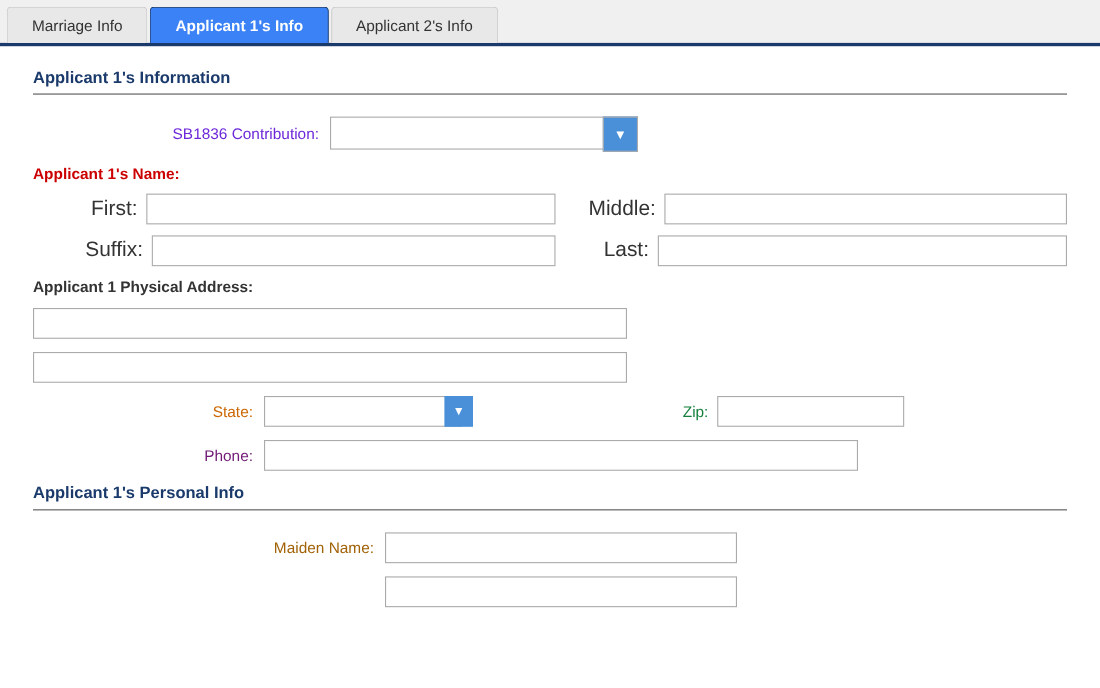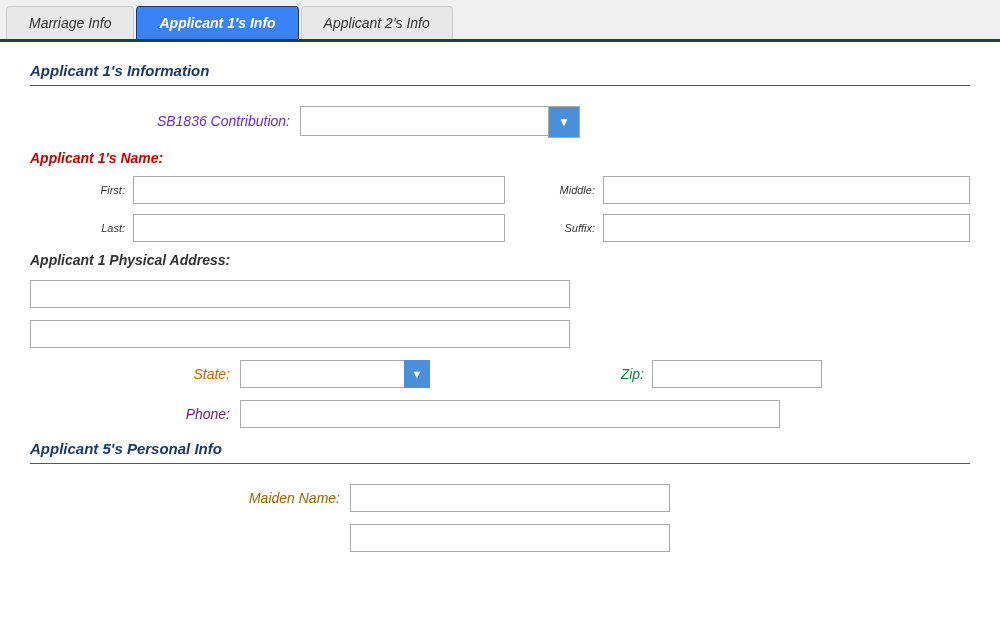--- a/index.html
+++ b/index.html
@@ -1,19 +1,18 @@
 <!DOCTYPE html>
 <html><head>
   <meta charset="utf-8">
   <style>
     * {
       box-sizing: border-box;
       margin: 0;
       padding: 0;
-      font-style: italic;
     }
 
     body {
       font-family: Arial, sans-serif;
       font-size: 14px;
       background: #fff;
       color: #333;
     }
 
     .page-container {
@@ -139,21 +138,21 @@
 
     .field-pair {
       display: flex;
       align-items: center;
     }
 
     .field-pair label {
       min-width: 60px;
       text-align: right;
       margin-right: 8px;
-      font-size: 11px;
+      font-size: 19px;
       color: #333;
     }
 
     .field-pair.left label {
       min-width: 55px;
     }
 
     .field-pair input {
       height: 28px;
       border: 1px solid #aaa;
@@ -333,26 +332,26 @@
 
     <div class="name-fields-container">
       <div class="field-pair left">
         <label>First:</label>
         <input type="text" value="" style="">
       </div>
       <div class="field-pair">
         <label>Middle:</label>
         <input type="text" value="" style="">
       </div>
+      <div class="field-pair">
+        <label>Suffix:</label>
+        <input type="text" value="" style="">
+      </div>
       <div class="field-pair left">
         <label>Last:</label>
-        <input type="text" value="" style="">
-      </div>
-      <div class="field-pair">
-        <label>Suffix:</label>
         <input type="text" value="" style="">
       </div>
     </div>
 
     <div class="address-section">
       <div class="address-label-heading">Applicant 1 Physical Address:</div>
 
       <div class="address-row">
         <input type="text" class="addr-full" value="" style="width: 540px;">
       </div>
@@ -374,21 +373,21 @@
         </div>
       </div>
 
       <div class="address-row">
         <label class="normal" style="color:#701a75">Phone:</label>
         <input type="text" class="addr-full" value="" style="width: 540px;">
       </div>
     </div>
 
     <div class="personal-section">
-      <div class="section-heading">Applicant 5's Personal Info</div>
+      <div class="section-heading">Applicant 1's Personal Info</div>
       <hr class="section-divider">
 
       <div class="maiden-row">
         <label>Maiden Name:</label>
         <input type="text" value="" style="">
       </div>
 
       <div class="extra-row">
         <label></label>
         <input type="text" value="" style="">

